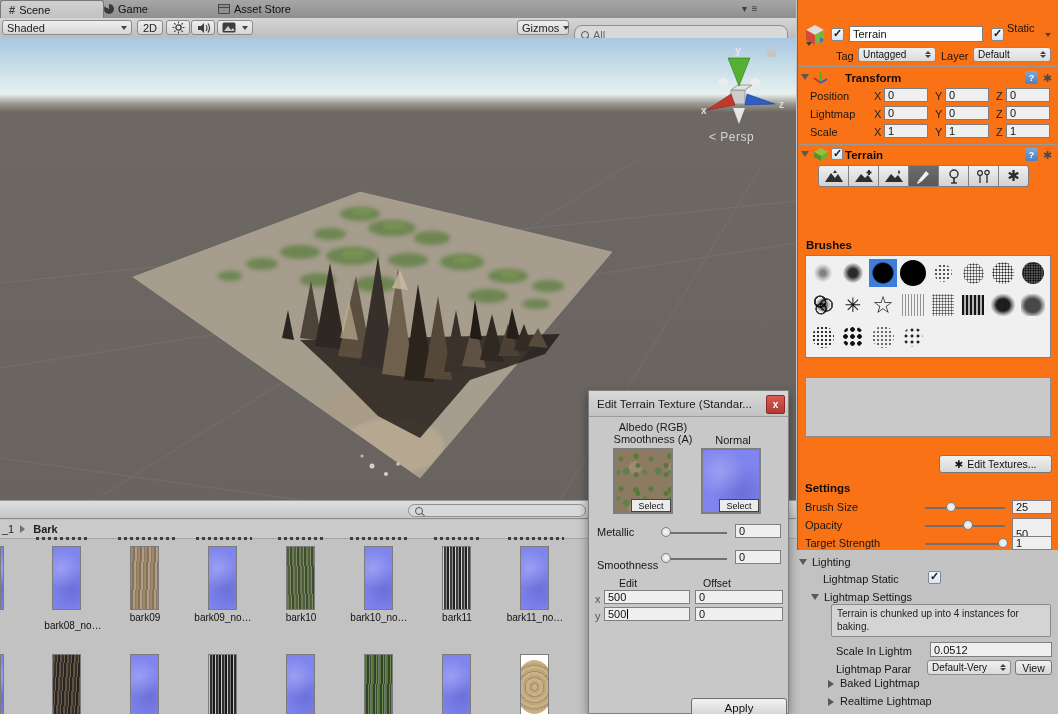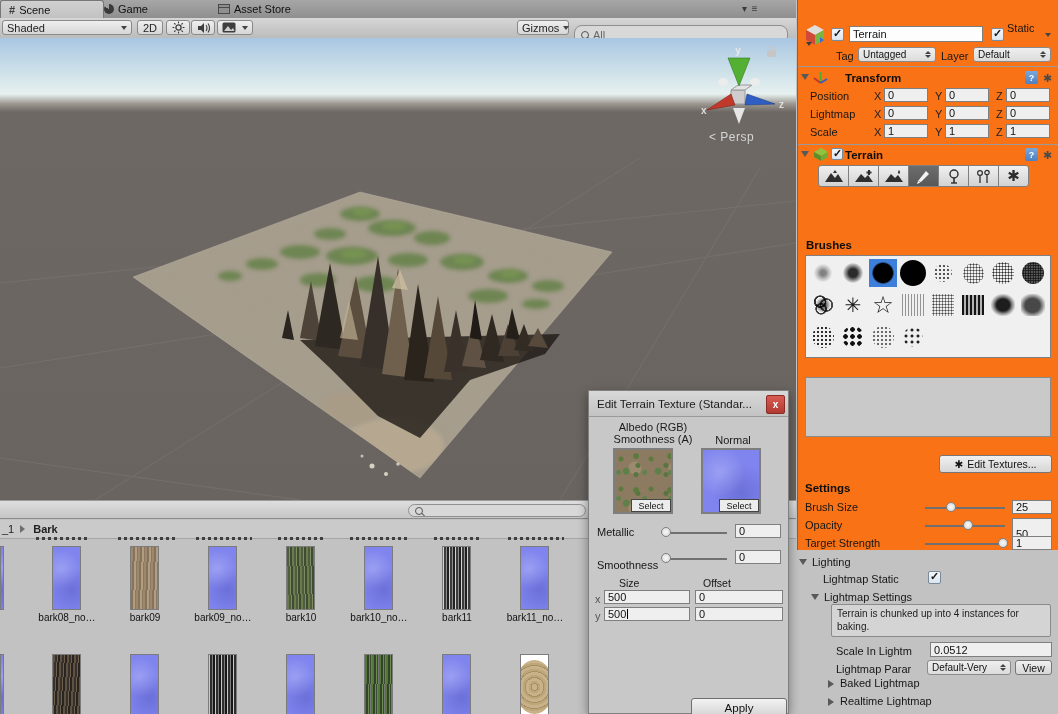--- a/index.html
+++ b/index.html
@@ -355,21 +355,21 @@
 
 <div class="thumb t-normal" style="left:0;top:546px;width:4px;"></div>
 <div class="thumb t-normal" style="left:52px;top:546px;"></div>
 <div class="thumb t-bark-brown" style="left:130px;top:546px;"></div>
 <div class="thumb t-normal" style="left:208px;top:546px;"></div>
 <div class="thumb t-bark-green" style="left:286px;top:546px;"></div>
 <div class="thumb t-normal" style="left:364px;top:546px;"></div>
 <div class="thumb t-bark-gray" style="left:442px;top:546px;"></div>
 <div class="thumb t-normal" style="left:520px;top:546px;"></div>
 
-<div class="thumb-label" style="left:31px;">bark08_no…</div>
+<div class="thumb-label" style="left:37px;margin-top:8px;">bark08_no…</div>
 <div class="thumb-label" style="left:109px;">bark09</div>
 <div class="thumb-label" style="left:187px;">bark09_no…</div>
 <div class="thumb-label" style="left:265px;">bark10</div>
 <div class="thumb-label" style="left:343px;">bark10_no…</div>
 <div class="thumb-label" style="left:421px;">bark11</div>
 <div class="thumb-label" style="left:499px;">bark11_no…</div>
 
 <div class="thumb t-normal" style="left:0;top:654px;width:4px;"></div>
 <div class="thumb t-bark-dark" style="left:52px;top:654px;"></div>
 <div class="thumb t-normal" style="left:130px;top:654px;"></div>
@@ -402,21 +402,21 @@
   <div class="lbl" style="left:8px;top:135px;">Metallic</div>
   <div class="slider-track" style="left:76px;top:141px;width:62px;"></div>
   <div class="slider-knob" style="left:72px;top:136px;"></div>
   <div class="field" style="left:146px;top:133px;width:46px;height:14px;">0</div>
 
   <div class="lbl" style="left:8px;top:168px;">Smoothness</div>
   <div class="slider-track" style="left:76px;top:167px;width:62px;"></div>
   <div class="slider-knob" style="left:72px;top:162px;"></div>
   <div class="field" style="left:146px;top:159px;width:46px;height:14px;">0</div>
 
-  <div class="lbl" style="left:30px;top:186px;font-size:10.5px;">Size</div>
+  <div class="lbl" style="left:30px;top:186px;font-size:10.5px;">Edit</div>
   <div class="lbl" style="left:114px;top:186px;font-size:10.5px;">Offset</div>
 
   <div class="lbl" style="left:6px;top:202px;color:#555;">x</div>
   <div class="field" style="left:15px;top:199px;width:86px;height:14px;">500</div>
   <div class="field" style="left:106px;top:199px;width:88px;height:14px;">0</div>
 
   <div class="lbl" style="left:6px;top:219px;color:#555;">y</div>
   <div class="field" style="left:15px;top:216px;width:86px;height:14px;">
     <span>500</span>
       <span class="text-caret"></span>

